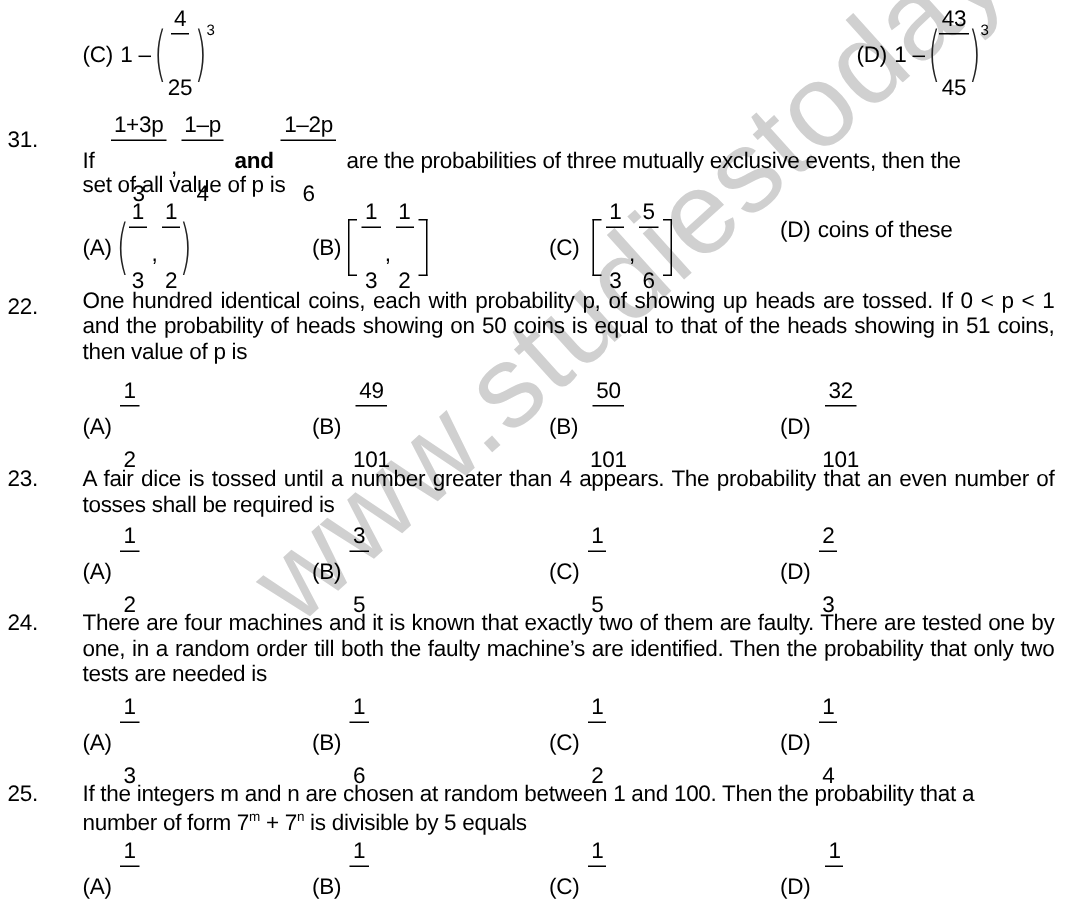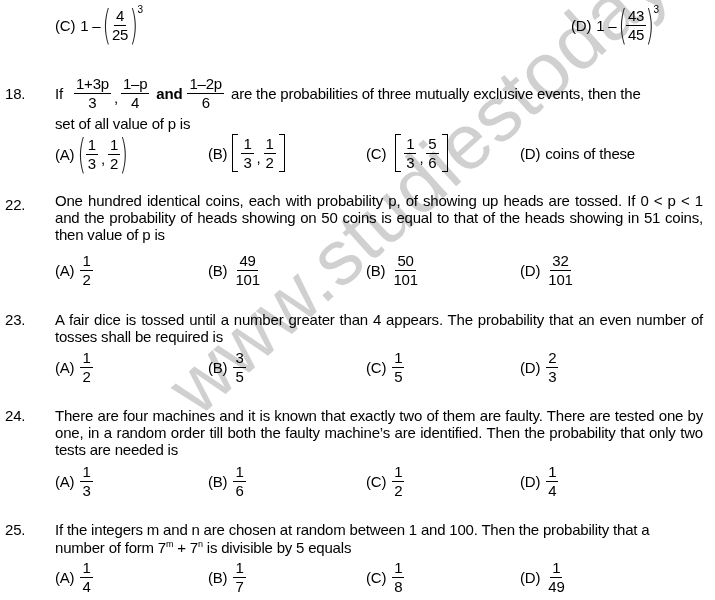--- a/index.html
+++ b/index.html
@@ -8,21 +8,21 @@
     font-family:"Liberation Sans", sans-serif; font-size:15px; color:#000;
     letter-spacing:-0.2px;
   }
   .abs { position:absolute; }
   .qnum { position:absolute; left:5px; }
   .qtext { position:absolute; left:55px; width:648px; line-height:17px; text-align:justify; text-align-last:left; }
   .opt { position:absolute; display:flex; align-items:center; white-space:nowrap; }
   .opt-label { margin-right:5px; }
   .frac { display:inline-flex; flex-direction:column; align-items:center; vertical-align:middle; line-height:16px; margin:0 1px; }
   .frac .num { padding:0 2px 1px 2px; border-bottom:1px solid #000; }
-  .frac .den { padding:1px 2px 0 2px; }
+  .frac .den { padding:1px 2px 0 2px;margin-top:27px; }
   .bracket { font-size:40px; font-weight:100; line-height:40px; transform:scaleX(0.55); display:inline-block; margin:0 -5px; font-family:"DejaVu Sans", sans-serif; color:#222; }
   .sq { display:inline-block; width:5px; height:36px; border:1px solid #000; }
   .sq.l { border-right:none; margin-right:2px; }
   .sq.r { border-left:none; margin-left:2px; }
   .sup { font-size:10px; position:relative; top:-16px; margin-left:1px; }
   .comma { margin:0 2px; position:relative; top:4px; }
   .watermark {
     position:absolute; left:150px; top:365px; font-size:78px; color:#d0d0d0;
     transform:rotate(-42deg); transform-origin:left top; white-space:nowrap;
     font-family:"Liberation Sans", sans-serif; letter-spacing:1px; pointer-events:none;
@@ -51,21 +51,21 @@
   <span class="bracket">(</span>
   <span class="frac">
     <span class="num">43</span>
     <span class="den">45</span>
   </span>
   <span class="bracket">)</span>
   <span class="sup">3</span>
 </div>
 
 <div>
-  <span class="qnum" style="top:85px;">18.</span>
+  <span class="qnum" style="top:85px;">31.</span>
   <div class="abs" style="left:55px; top:76px; display:flex; align-items:center; width:648px; white-space:nowrap;text-align:center;">
     <span style="margin-right:10px;">If</span>
     <span class="frac">
       <span class="num">1+3p</span>
       <span class="den">3</span>
     </span>
     <span class="comma">,</span>
     <span class="frac">
       <span class="num">1–p</span>
       <span class="den">4</span>

